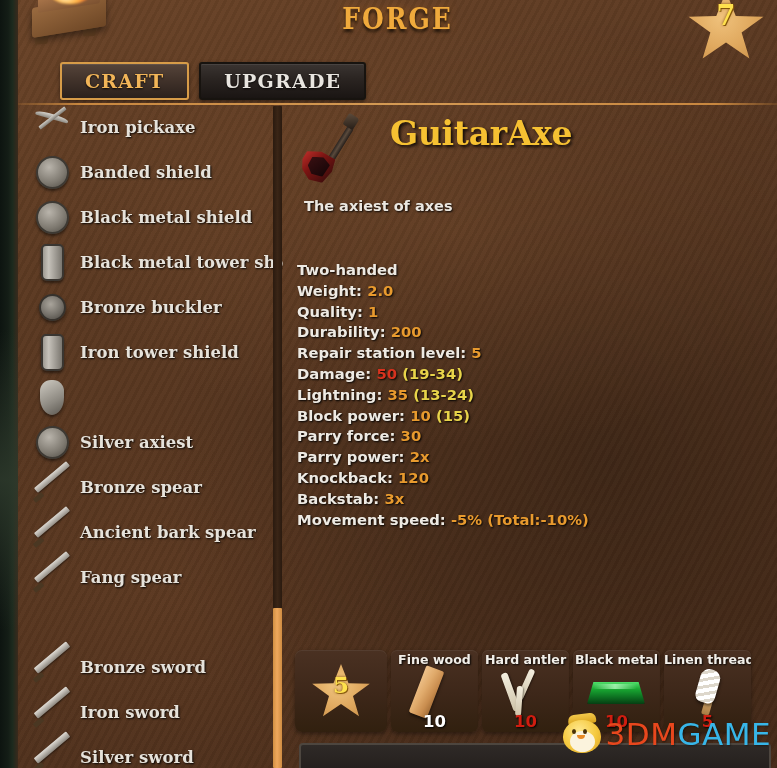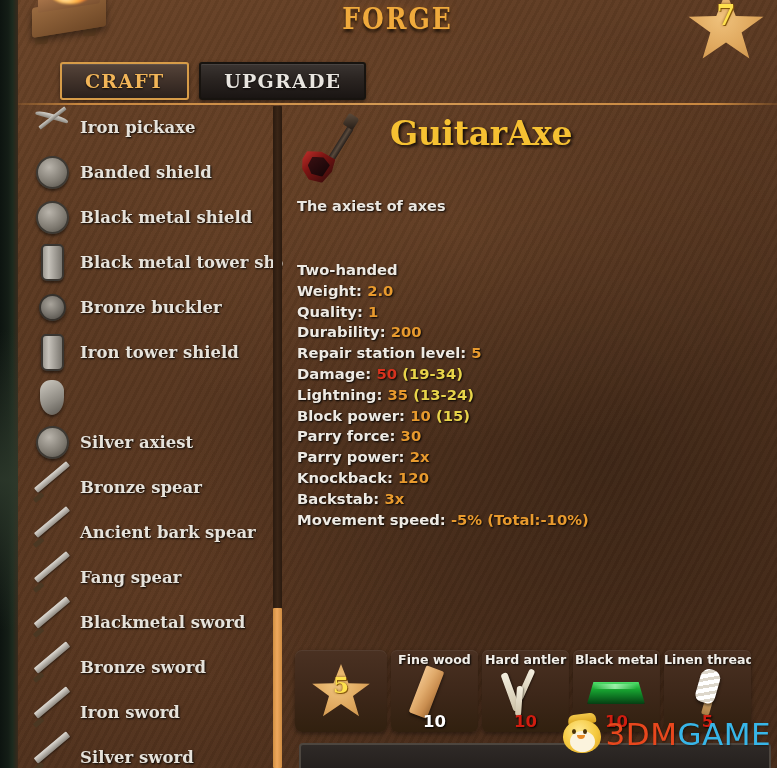--- a/index.html
+++ b/index.html
@@ -299,21 +299,21 @@
     position: absolute; left: 100px; top: 9px;
     font-family: "DejaVu Serif", serif;
     font-size: 33px;
     font-weight: bold;
     color: #f6c132;
     text-shadow: 2px 2px 3px rgba(0,0,0,.8);
     letter-spacing: -0.3px;
   }
 
   .item-desc {
-    position: absolute; left: 7px; top: 93px;
+    position: absolute; left: 14px; top: 93px;
     font-family: "DejaVu Sans", sans-serif;
     font-size: 14.5px;
     font-weight: bold;
     color: #ebe7e0;
     text-shadow: 1px 1px 2px rgba(0,0,0,.9);
   }
 
   .stats {
     position: absolute; left: 7px; top: 155px;
     width: 440px;
@@ -608,27 +608,20 @@
           <div class="ic hilt"></div>
         </div>
         <div class="item-label">Ancient bark spear</div>
       </div>
       <div class="item-row" style="top: 450px;">
         <div class="item-icon">
           <div class="ic blade" style="background:linear-gradient(to bottom,#dcd8d1,#938e86)"></div>
           <div class="ic hilt"></div>
         </div>
         <div class="item-label">Fang spear</div>
-      </div>
-      <div class="item-row" style="top: 495px;">
-        <div class="item-icon">
-          <div class="ic blade" style="height:7px;background:linear-gradient(to bottom,#e2ded7,#8a857d)"></div>
-          <div class="ic hilt"></div>
-        </div>
-        <div class="item-label">Blackmetal sword</div>
       </div>
       <div class="item-row" style="top: 585px;">
         <div class="item-icon">
           <div class="ic blade" style="height:7px;background:linear-gradient(to bottom,#e2ded7,#8a857d)"></div>
           <div class="ic hilt"></div>
         </div>
         <div class="item-label">Iron sword</div>
       </div>
       <div class="item-row" style="top: 540px;">
         <div class="item-icon">

